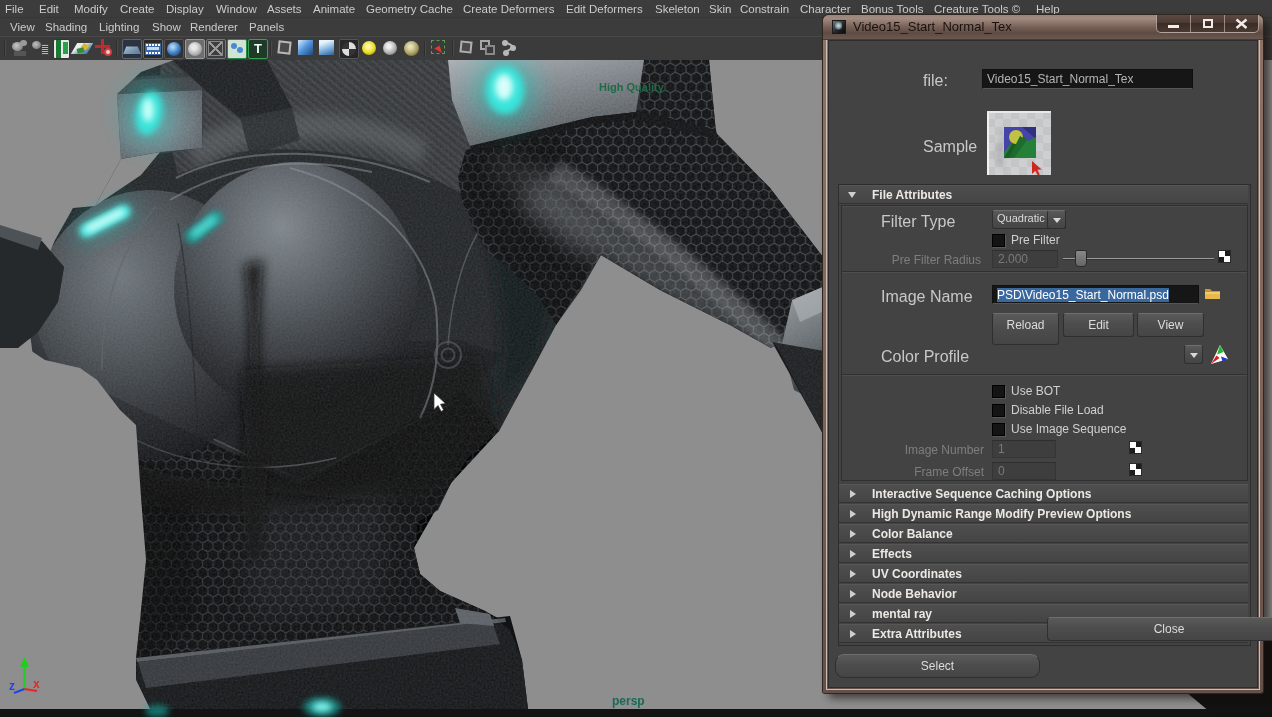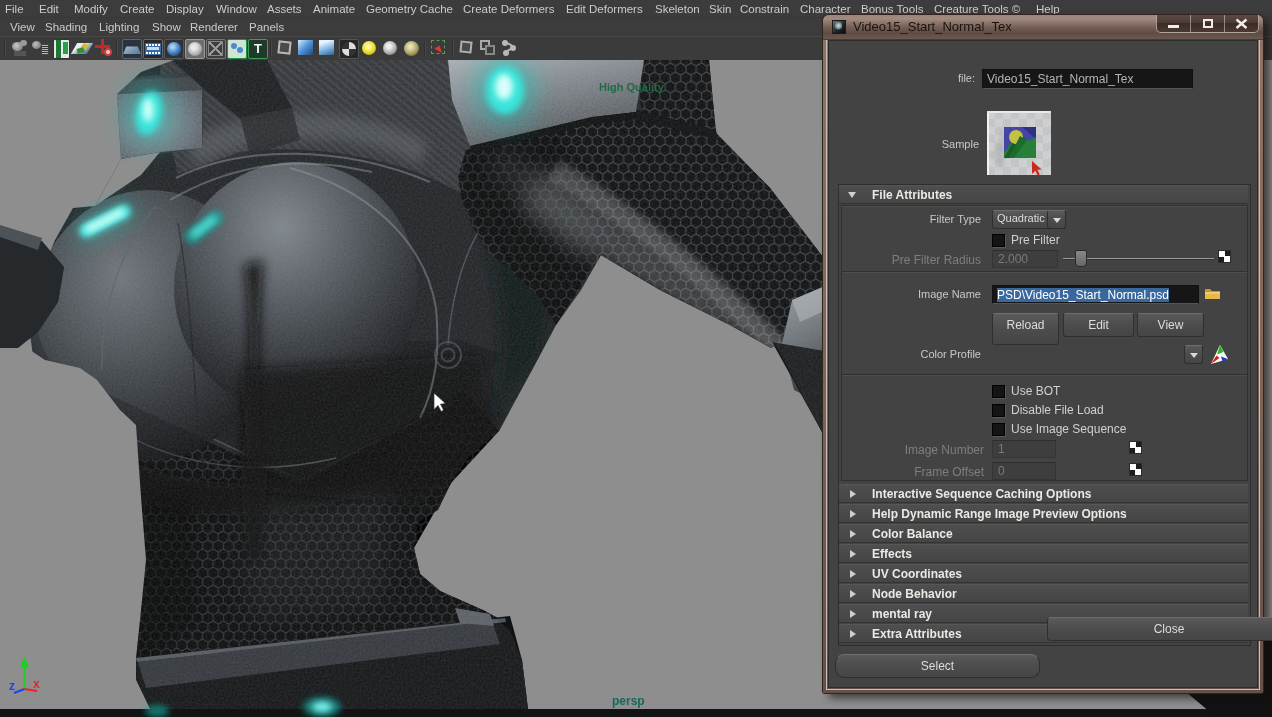--- a/index.html
+++ b/index.html
@@ -32,21 +32,21 @@
   background:radial-gradient(circle at 50% 40%, #cfe0e4 0%, #7e9096 45%, transparent 70%); }
 #dlgtitle { position:absolute; left:30px; top:4px; font-size:13px; color:#1b120e; }
 #capbtns { position:absolute; left:333px; top:0px; width:103px; height:18px; display:flex;
   border:1px solid rgba(250,240,235,0.55); border-top:none; border-radius:0 0 5px 5px;
   background:linear-gradient(180deg,#5c4a42 0%,#4c3b34 45%,#3a2c26 50%,#4a3932 100%); overflow:hidden; }
 .cap { flex:1; position:relative; border-right:1px solid rgba(250,240,235,0.45); color:#f5f0ec; text-align:center; font-size:11px; font-weight:bold; line-height:17px; }
 .cap:last-child { border-right:none; }
 .cap .mini { position:absolute; left:11px; top:10px; width:11px; height:3px; background:#f2ece8; }
 .cap .maxi { position:absolute; left:12px; top:4px; width:10px; height:9px; border:2px solid #f2ece8; }
 
-.lbl { position:absolute; font-size:11px; color:#c8c8c8; text-align:right; white-space:pre; }
+.lbl { position:absolute; font-size:16px; color:#c8c8c8; text-align:left; white-space:pre; }
 .glbl { position:absolute; font-size:12px; color:#7e7e7e; text-align:right; white-space:pre; }
 .fld { position:absolute; background:#161616; border:1px solid #101010; border-bottom-color:#555; color:#b4b4b4; font-size:12px; padding:2px 4px; white-space:pre; }
 .gfld { position:absolute; background:#3e3e3e; border:1px solid #353535; border-top-color:#2e2e2e; color:#7a7a7a; font-size:12px; padding:1px 5px; white-space:pre; }
 .btn { position:absolute; background:linear-gradient(180deg,#5a5a5a 0%,#4d4d4d 45%,#454545 100%);
   border:1px solid #2f2f2f; border-top-color:#6e6e6e; border-radius:3px; color:#dcdcdc; font-size:12px; text-align:center; }
 .cb { position:absolute; width:13px; height:13px; background:#141414; border:1px solid #000;
   box-shadow:1px 1px 0 rgba(255,255,255,0.12); }
 .cblbl { position:absolute; font-size:12px; color:#d0d0d0; white-space:pre; }
 .hdr { position:absolute; left:16px; width:409px; height:19px;
   background:linear-gradient(180deg,#4e4e4e 0%,#454545 100%); border-top:1px solid #565656; border-bottom:1px solid #333; }
@@ -516,21 +516,21 @@
   <div class="glbl" style="left:41px; top:450px; width:120px;">Frame Offset</div>
   <div class="gfld" style="left:169px; top:447px; width:64px; height:18px;">0</div>
   <div class="checker" style="left:306px; top:448px;"></div>
 
   <div class="hdr" style="top:469px;">
         <div class="tri"></div>
         <b>Interactive Sequence Caching Options</b>
       </div>
   <div class="hdr" style="top:489px;">
         <div class="tri"></div>
-        <b>Help Dynamic Range Image Preview Options</b>
+        <b>High Dynamic Range Modify Preview Options</b>
       </div>
   <div class="hdr" style="top:509px;">
         <div class="tri"></div>
         <b>Color Balance</b>
       </div>
   <div class="hdr" style="top:529px;text-decoration:underline;">
         <div class="tri"></div>
         <b>Effects</b>
       </div>
   <div class="hdr" style="top:569px;">

